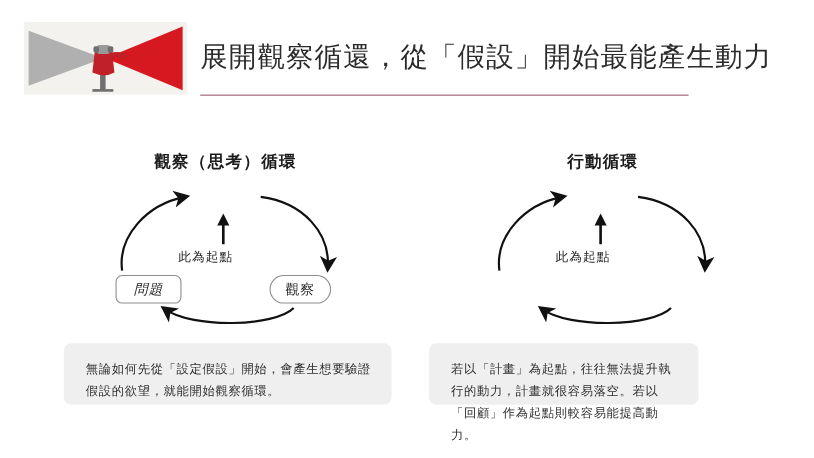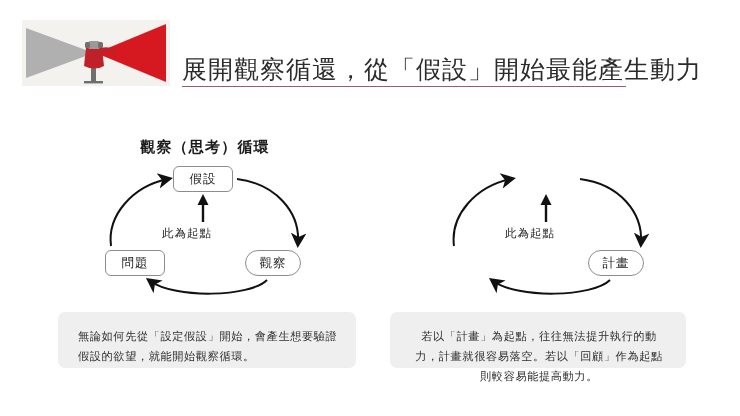--- a/index.html
+++ b/index.html
@@ -24,21 +24,21 @@
     width: 148px;
     height: 66px;
     background: #f3f2ee;
     overflow: hidden;
   }
   #header-logo svg { display: block; }
 
   #page-title {
     position: absolute;
     left: 182px;
-    top: 49px;
+    top: 32px;
     width: 548px;
     font-size: 25px;
     line-height: 40px;
     letter-spacing: 1px;
     color: #2b2b2b;
     white-space: nowrap;
     font-weight: 400;
   }
   #title-rule {
     position: absolute;
@@ -93,21 +93,21 @@
     font-size: 12.5px;
     letter-spacing: 1px;
     color: #1c1c1c;
     display: flex;
     align-items: center;
     justify-content: center;
     white-space: nowrap;
   }
   .node-top    { left: 118px; top: 6px;   width: 60px; height: 26px; }
   .node-right  { left: 190px; top: 90px;  width: 56px; height: 26px; border-radius: 13px; }
-  .node-left   { left: 50px;  top: 90px;  width: 60px; height: 26px; }
+  .node-left   { left: 50px;  top: 90px;  width: 60px; height: 26px; font-style: italic; }
 
   .start-label {
     position: absolute;
     left: 72px;
     top: 66px;
     width: 120px;
     text-align: center;
     font-size: 11.5px;
     letter-spacing: 1px;
     color: #1c1c1c;
@@ -121,21 +121,21 @@
     top: 312px;
     background: #efeff0;
     border-radius: 7px;
     padding: 14px 18px 14px 20px;
     font-size: 11.2px;
     line-height: 20px;
     letter-spacing: 0.6px;
     color: #2e2e2e;
   }
   #caption-left  { left: 58px;  width: 298px; height: 56px; }
-  #caption-right { left: 390px; width: 296px; height: 56px; text-align: center; }
+  #caption-right { left: 390px; width: 245px; height: 56px; }
   .caption p { margin: 0; }
 </style>
 </head>
 <body>
 
 <div id="header-logo">
   <svg width="148" height="66" viewBox="0 0 148 66">
     <rect x="0" y="0" width="148" height="66" fill="#f3f2ee"></rect>
     <polygon points="4,8 4,58 72,33" fill="#b0b0b0"></polygon>
     <polygon points="144,4 144,62 74,33" fill="#d61921"></polygon>
@@ -165,43 +165,42 @@
       <path d="M182 19 C 221 24, 245 52, 243 83" fill="none" stroke="#111111" stroke-width="2" marker-end="url(#ahL)"></path>
 
       <path d="M212 120 C 195 137, 120 139, 95 121" fill="none" stroke="#111111" stroke-width="2" marker-end="url(#ahL)"></path>
 
       <path d="M56 86 C 52 55, 78 26, 113 19" fill="none" stroke="#111111" stroke-width="2" marker-end="url(#ahL)"></path>
 
       <line x1="148" y1="62" x2="148" y2="40" stroke="#111111" stroke-width="2.4"></line>
       <path d="M148 34 L142.5 45 L153.5 45 z" fill="#111111"></path>
     </svg>
 
-    <div class="node node-top">假設</div>
     <div class="node node-right">觀察</div>
     <div class="node node-left">問題</div>
     <div class="start-label">此為起點</div>
   </div>
 </div>
 
 <div class="cycle-block" id="cycle-right">
+  <div class="cycle-title">行動循環</div>
   <div class="cycle-canvas">
     <svg width="300" height="138" viewBox="0 0 300 138">
       <defs>
         <marker id="ahR" markerWidth="9" markerHeight="9" refX="5" refY="4.5" orient="auto">
           <path d="M0,0.6 L7.5,4.5 L0,8.4 L2,4.5 z" fill="#111111"></path>
         </marker>
       </defs>
       <path d="M182 19 C 221 24, 245 52, 243 83" fill="none" stroke="#111111" stroke-width="2" marker-end="url(#ahR)"></path>
       <path d="M212 120 C 195 137, 120 139, 95 121" fill="none" stroke="#111111" stroke-width="2" marker-end="url(#ahR)"></path>
       <path d="M56 86 C 52 55, 78 26, 113 19" fill="none" stroke="#111111" stroke-width="2" marker-end="url(#ahR)"></path>
       <line x1="148" y1="62" x2="148" y2="40" stroke="#111111" stroke-width="2.4"></line>
       <path d="M148 34 L142.5 45 L153.5 45 z" fill="#111111"></path>
     </svg>
 
-    <div class="node node-right">計畫</div>
     <div class="start-label">此為起點</div>
   </div>
 </div>
 
 <div class="caption" id="caption-left">
   <p>無論如何先從「設定假設」開始，會產生想要驗證假設的欲望，就能開始觀察循環。</p>
 </div>
 
 <div class="caption" id="caption-right">
   <p>若以「計畫」為起點，往往無法提升執行的動力，計畫就很容易落空。若以「回顧」作為起點則較容易能提高動力。</p>

